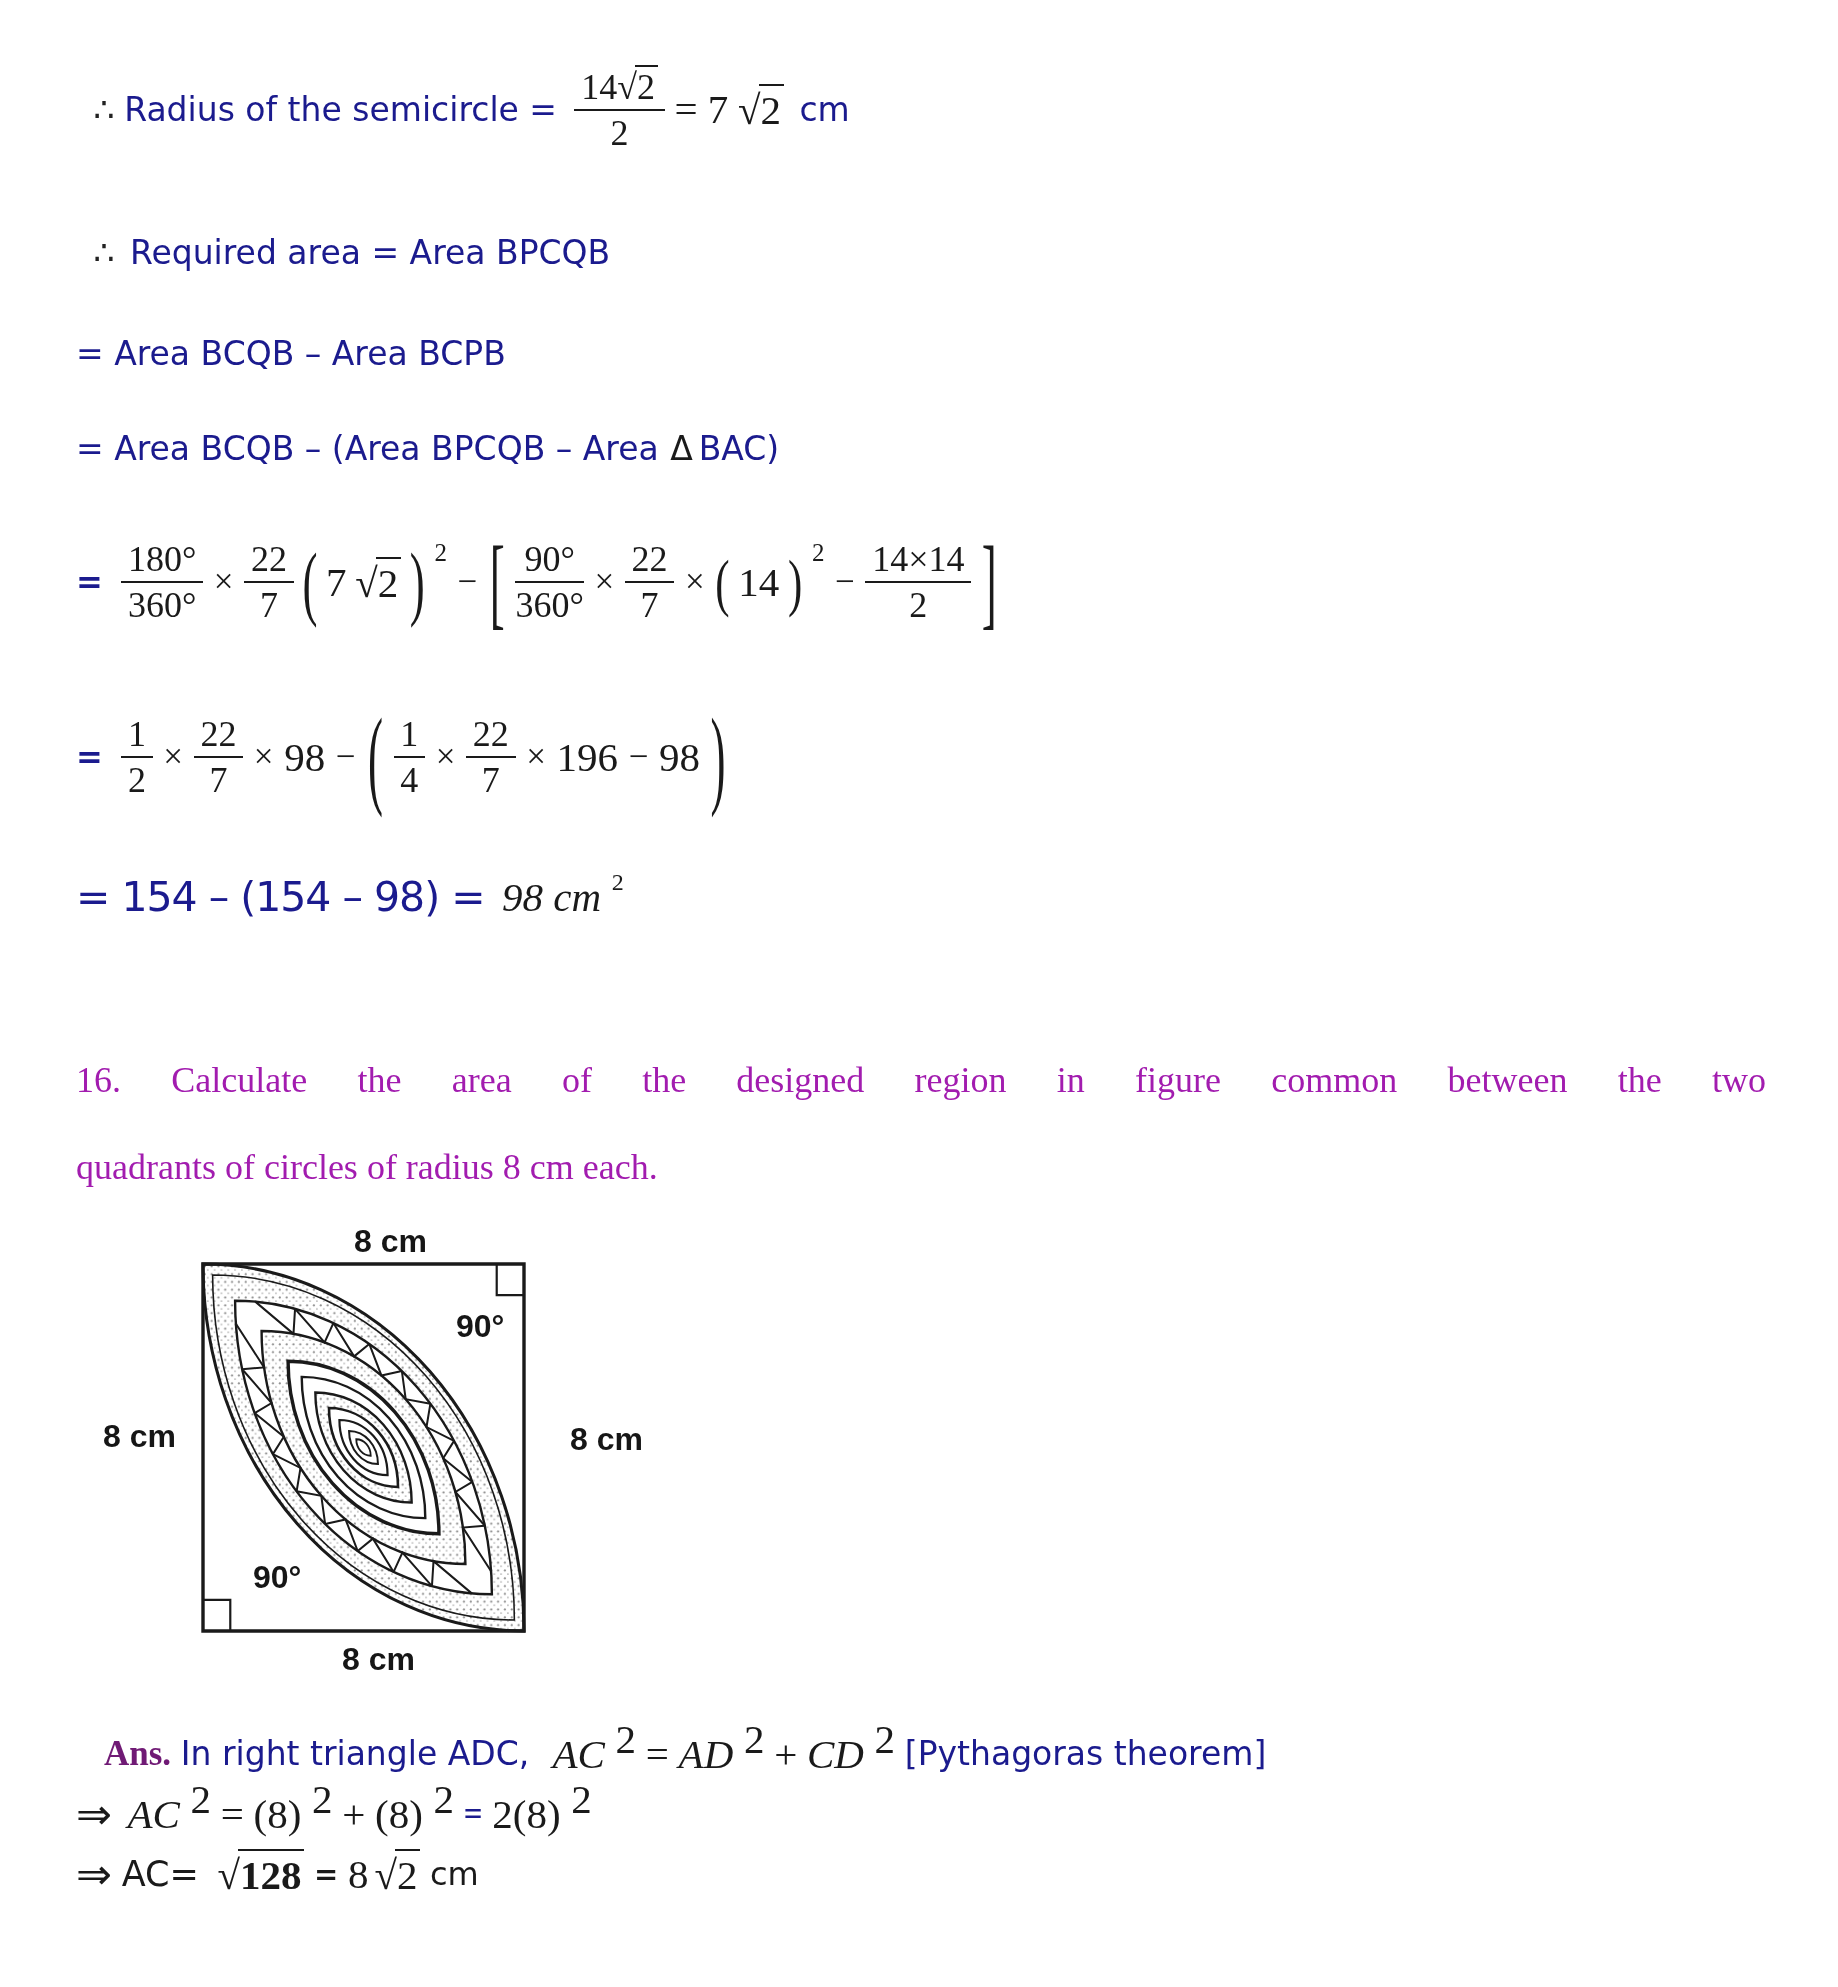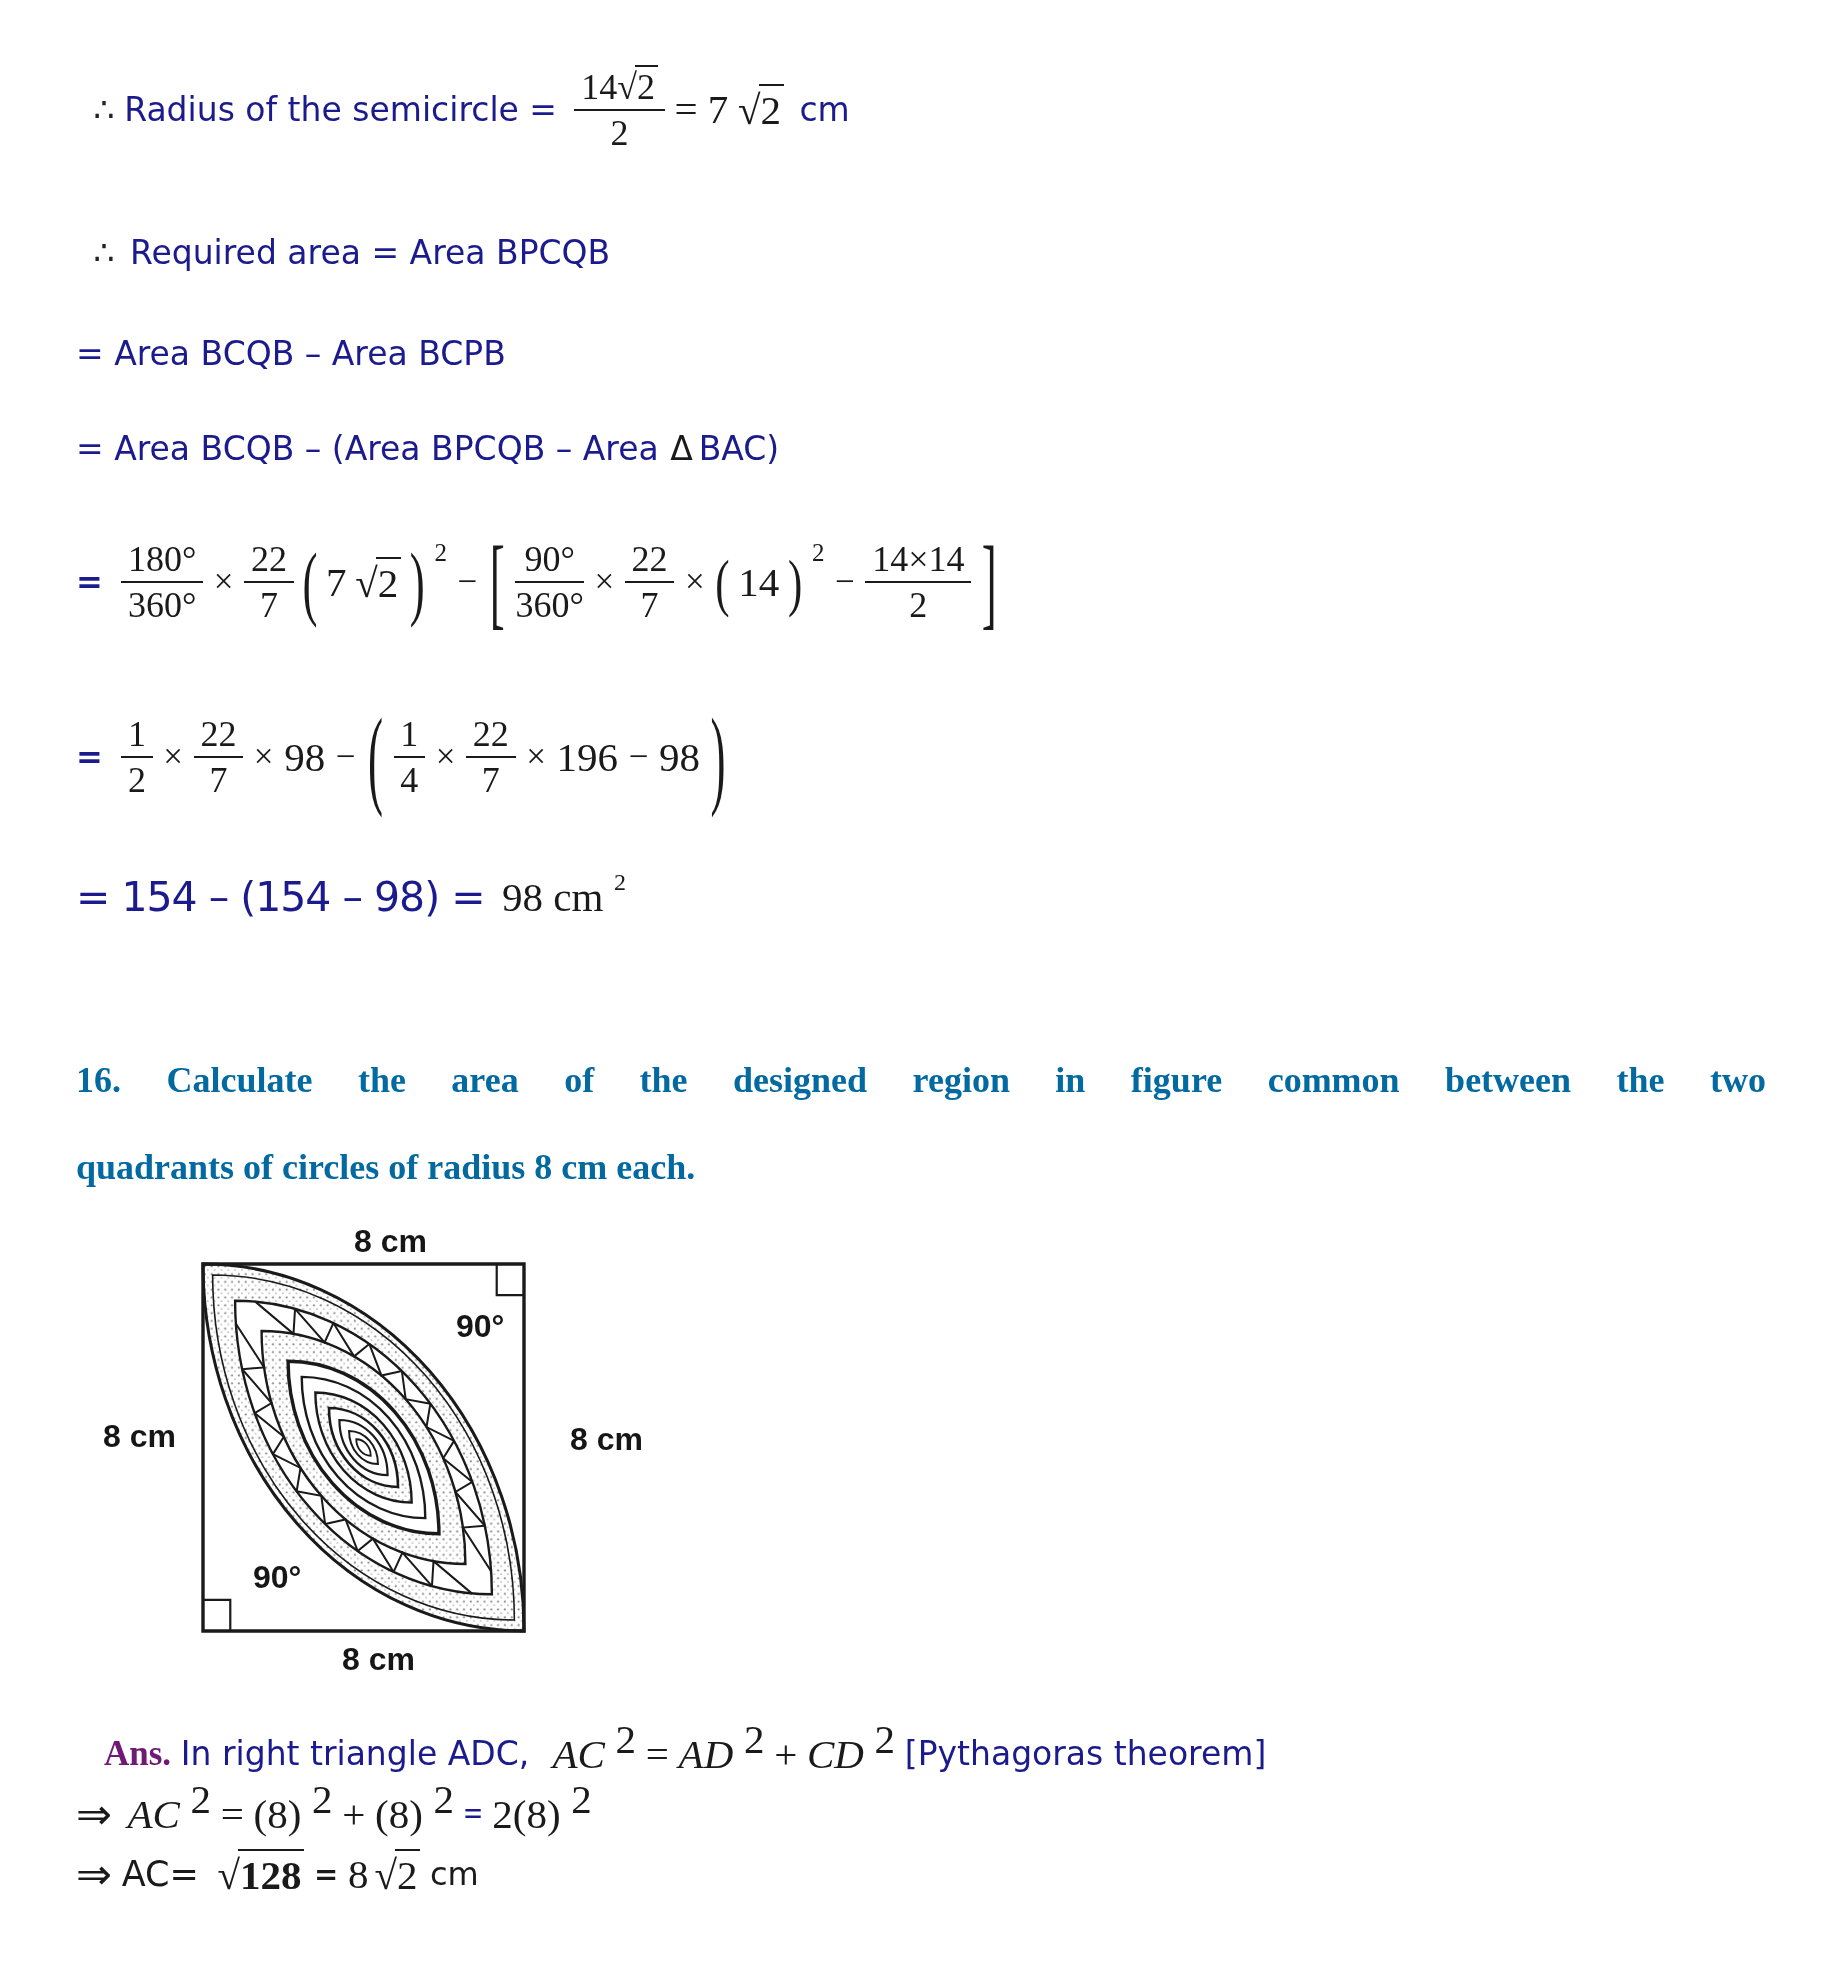--- a/index.html
+++ b/index.html
@@ -24,23 +24,23 @@
   .op{font-size:35px;margin:0 1.9px;}
   .st{display:inline-block;transform:scaleY(1.85);font-size:45px;font-weight:400;}
   .stm{display:inline-block;transform:scaleY(1.45);font-size:43px;}
   .stb{display:inline-block;transform:scaleY(2.25);font-size:45px;margin:0 1.9px;}
   .stb2{display:inline-block;transform:scaleY(2.45);font-size:45px;margin:0 1.9px;}
   .sup{font-size:25px;transform:translateY(-29px);margin-left:1px;}
   .sup-s{font-size:24px;transform:translateY(-14.6px);margin-left:1px;}
   .sq{white-space:nowrap;display:inline-block;}
   .sqs{display:inline-block;}
   .sqr{display:inline-block;border-top:2.9px solid currentColor;padding:0 2.9px 0 1.9px;margin-left:-1.9px;}
-  .ital{}
-  
-  .q16{font-family:"Liberation Serif",serif;font-weight:700;font-size:36px;color:#0369a1;line-height:87px;width:1690px;}
+  .ital{font-style:italic;}
+  
+  .q16{font-family:"Liberation Serif",serif;font-weight:400;font-size:36px;color:#a21caf;line-height:87px;width:1690px;}
   .q16 .j{text-align:justify;text-align-last:justify;}
   
   .figwrap{position:relative;height:490px;margin-top:5.8px;}
   .figlbl{position:absolute;font-family:"Liberation Sans",sans-serif;font-weight:700;font-size:32px;color:#161616;}
   
   .ansrow{display:flex;align-items:center;gap:9.7px;white-space:nowrap;}
   .anslabel{font-family:"Liberation Serif",serif;font-weight:700;font-size:35px;color:#701a75;margin-left:28px;}
   .arrow{font-family:"DejaVu Sans",sans-serif;font-size:43px;color:#1a1a1a;}
   .mathi{font-family:"Liberation Serif",serif;font-size:41px;font-style:italic;}
   .mup{font-family:"Liberation Serif",serif;font-size:41px;}

